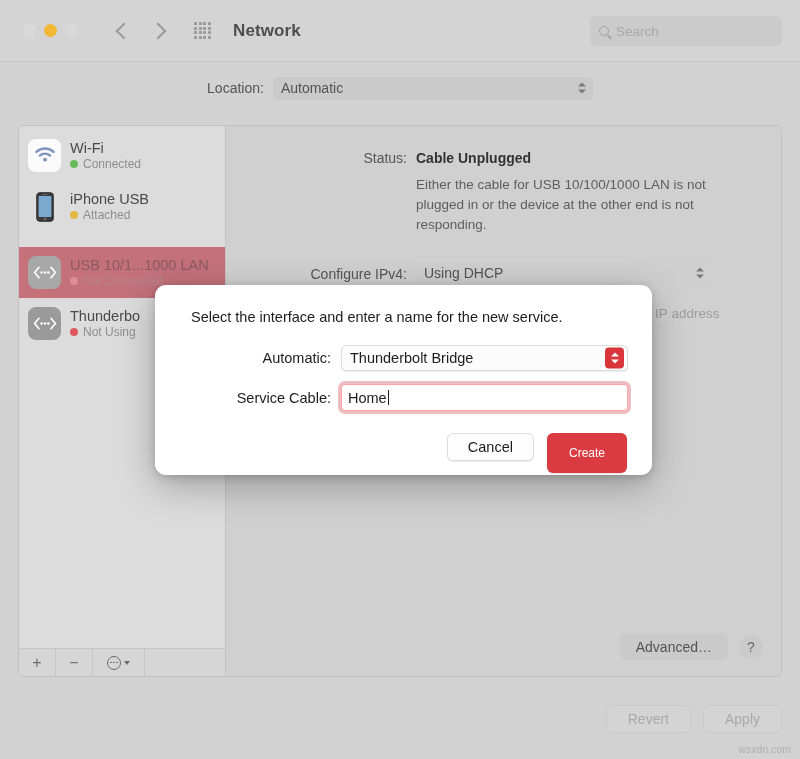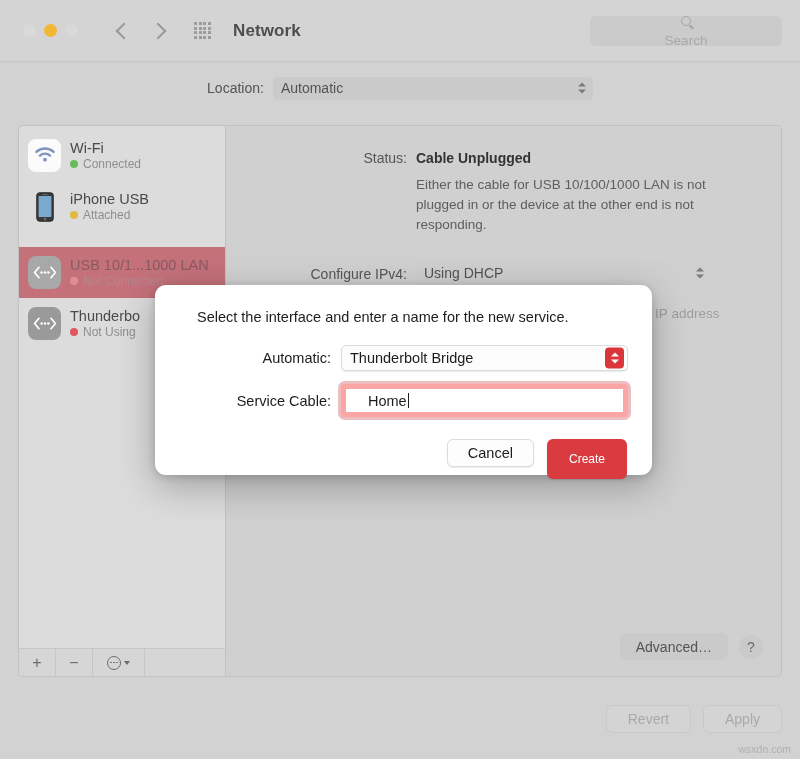--- a/index.html
+++ b/index.html
@@ -99,21 +99,20 @@
     right: 18px;
     top: 16px;
     width: 192px;
     height: 30px;
     background: #cbcbcb;
     border-radius: 6px;
     display: flex;
     align-items: center;
     padding: 0 9px;
     gap: 7px;
-    flex-direction: column;
   }
   .mag {
     width: 10px; height: 10px;
     border: 1.6px solid #a5a5a5;
     border-radius: 50%;
     position: relative;
     flex: 0 0 auto;
   }
   .mag:after {
     content: "";
@@ -421,21 +420,21 @@
     height: 190px;
     background: #ffffff;
     border-radius: 11px;
     box-shadow: 0 11px 38px rgba(0,0,0,.28), 0 2px 9px rgba(0,0,0,.16);
     padding: 24px 24px 0 24px;
   }
   #modal-title {
     font-size: 14.5px;
     color: #1d1d1d;
     margin-bottom: 20px;
-    margin-left: 18px;
+    margin-left: 12px;
   }
   .m-row {
     display: flex;
     align-items: center;
     margin-bottom: 13px;
   }
   .m-label {
     width: 162px;
     flex: 0 0 162px;
     text-align: right;
@@ -477,28 +476,28 @@
   }
   #iface-stepper .dn {
     width: 0; height: 0;
     border-left: 4px solid transparent;
     border-right: 4px solid transparent;
     border-top: 4.5px solid #fff;
   }
 
   #svcname-input {
     flex: 1 1 auto;
-    height: 33px;
+    height: 27px;
     background: #fff;
-    border: 5px solid #fca5a5;
+    border: 1px solid #fca5a5;
     border-radius: 4px;
     box-shadow: 0 0 0 3px rgba(214,110,118,.45);
     display: flex;
     align-items: center;
-    padding: 0 22px;
+    padding: 0 6px;
   }
   #svcname-value {
     font-size: 14.5px;
     color: #1d1d1d;
   }
   .caret {
     display: inline-block;
     width: 1.3px;
     height: 15px;
     background: #1d1d1d;

